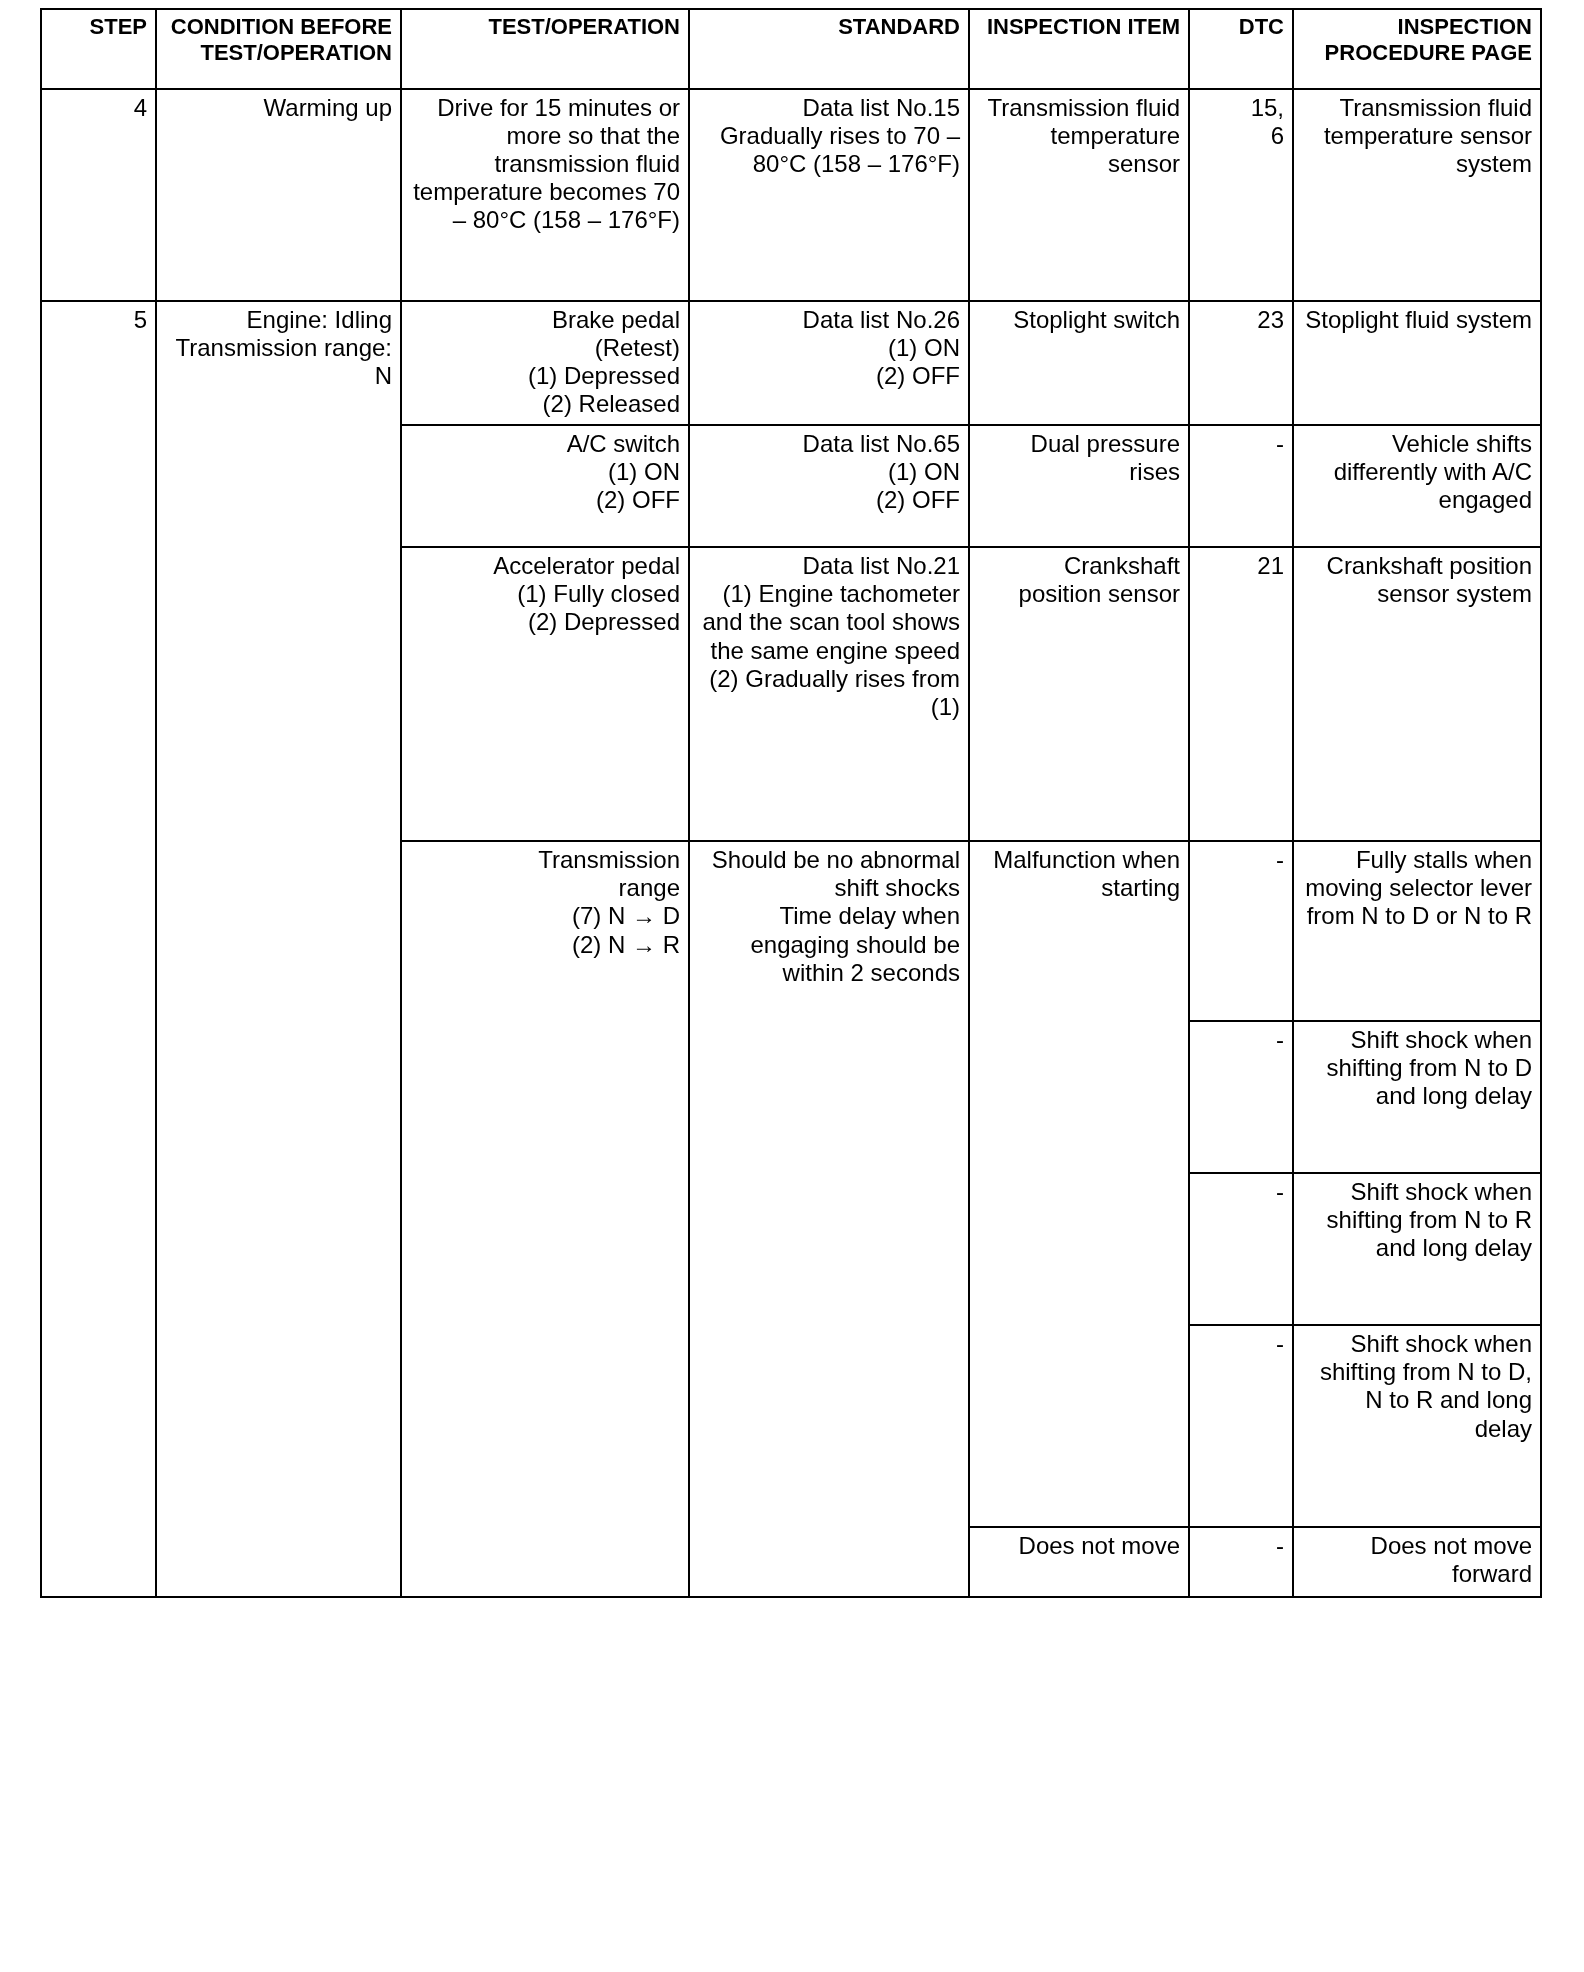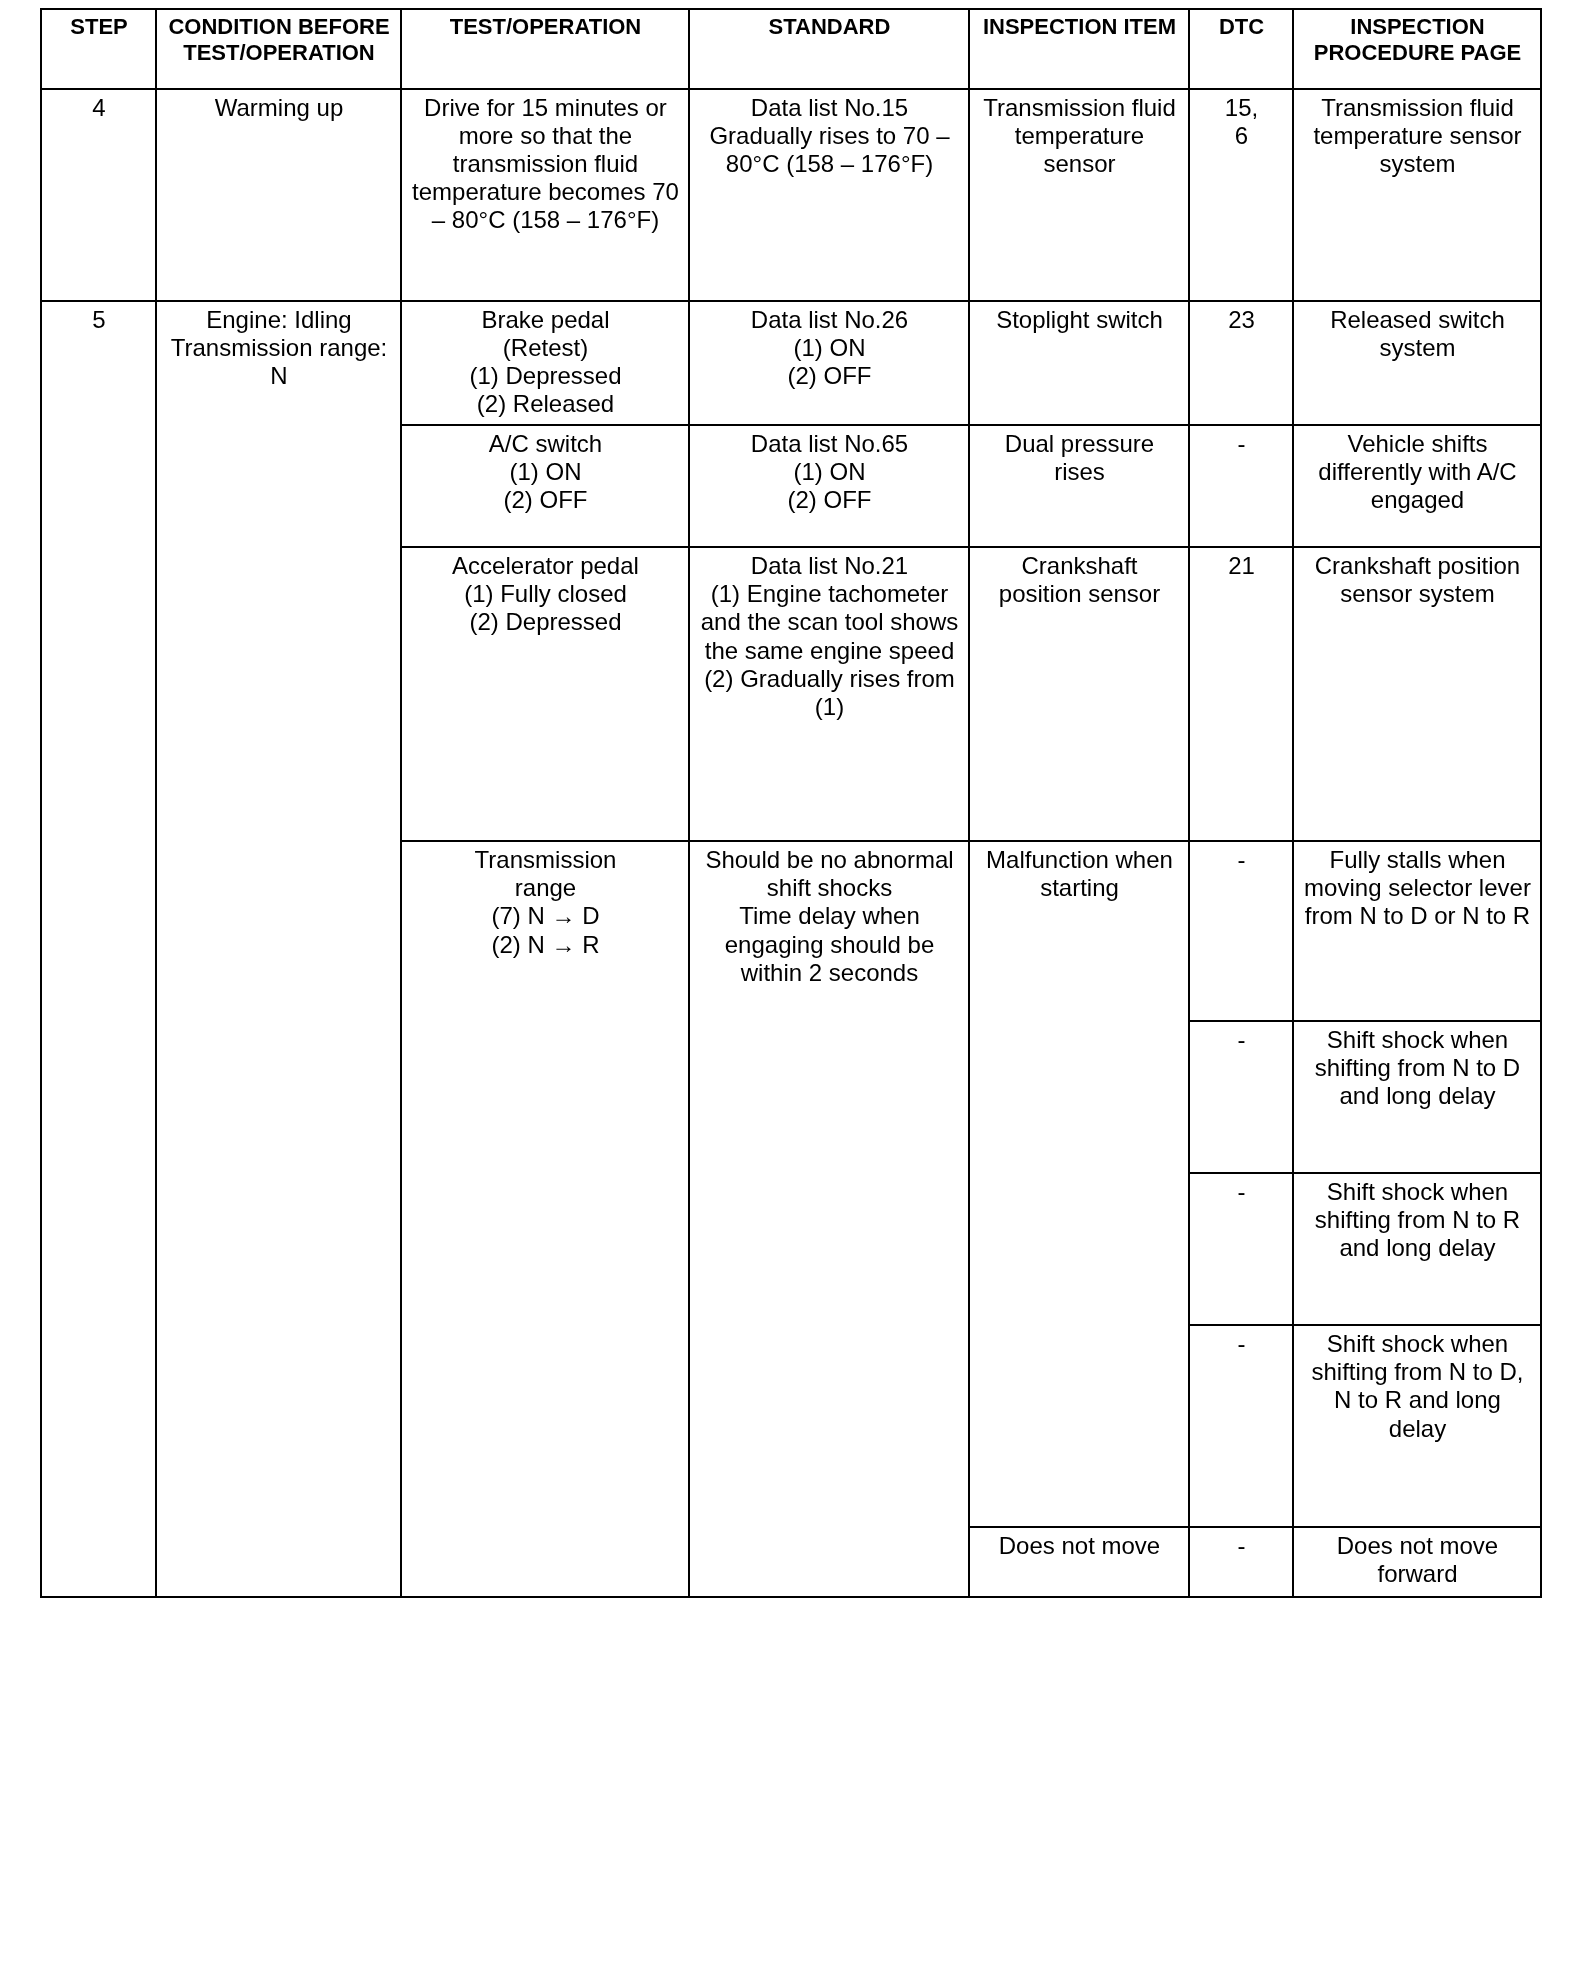--- a/index.html
+++ b/index.html
@@ -19,21 +19,21 @@
   }
   table.diag {
     border-collapse: collapse;
     width: 1500px;
     table-layout: fixed;
   }
   table.diag th,
   table.diag td {
     border: 2px solid #000000;
     vertical-align: top;
-    text-align: center;
+    text-align: right;
     padding: 4px 8px 6px 9px;
     white-space: pre-line;
     overflow-wrap: break-word;
     font-size: 24px;
     line-height: 1.17;
     font-weight: 400;
   }
   table.diag th {
     font-size: 22px;
     line-height: 1.2;
@@ -94,21 +94,21 @@
 Transmission range: N</td>
         <td>Brake pedal
 (Retest)
 (1) Depressed
 (2) Released</td>
         <td>Data list No.26
 (1) ON
 (2) OFF</td>
         <td>Stoplight switch</td>
         <td>23</td>
-        <td>Released switch system</td>
+        <td>Stoplight fluid system</td>
       </tr>
 
       <tr class="h-ac">
         <td>A/C switch
 (1) ON
 (2) OFF</td>
         <td>Data list No.65
 (1) ON
 (2) OFF</td>
         <td>Dual pressure rises</td>

